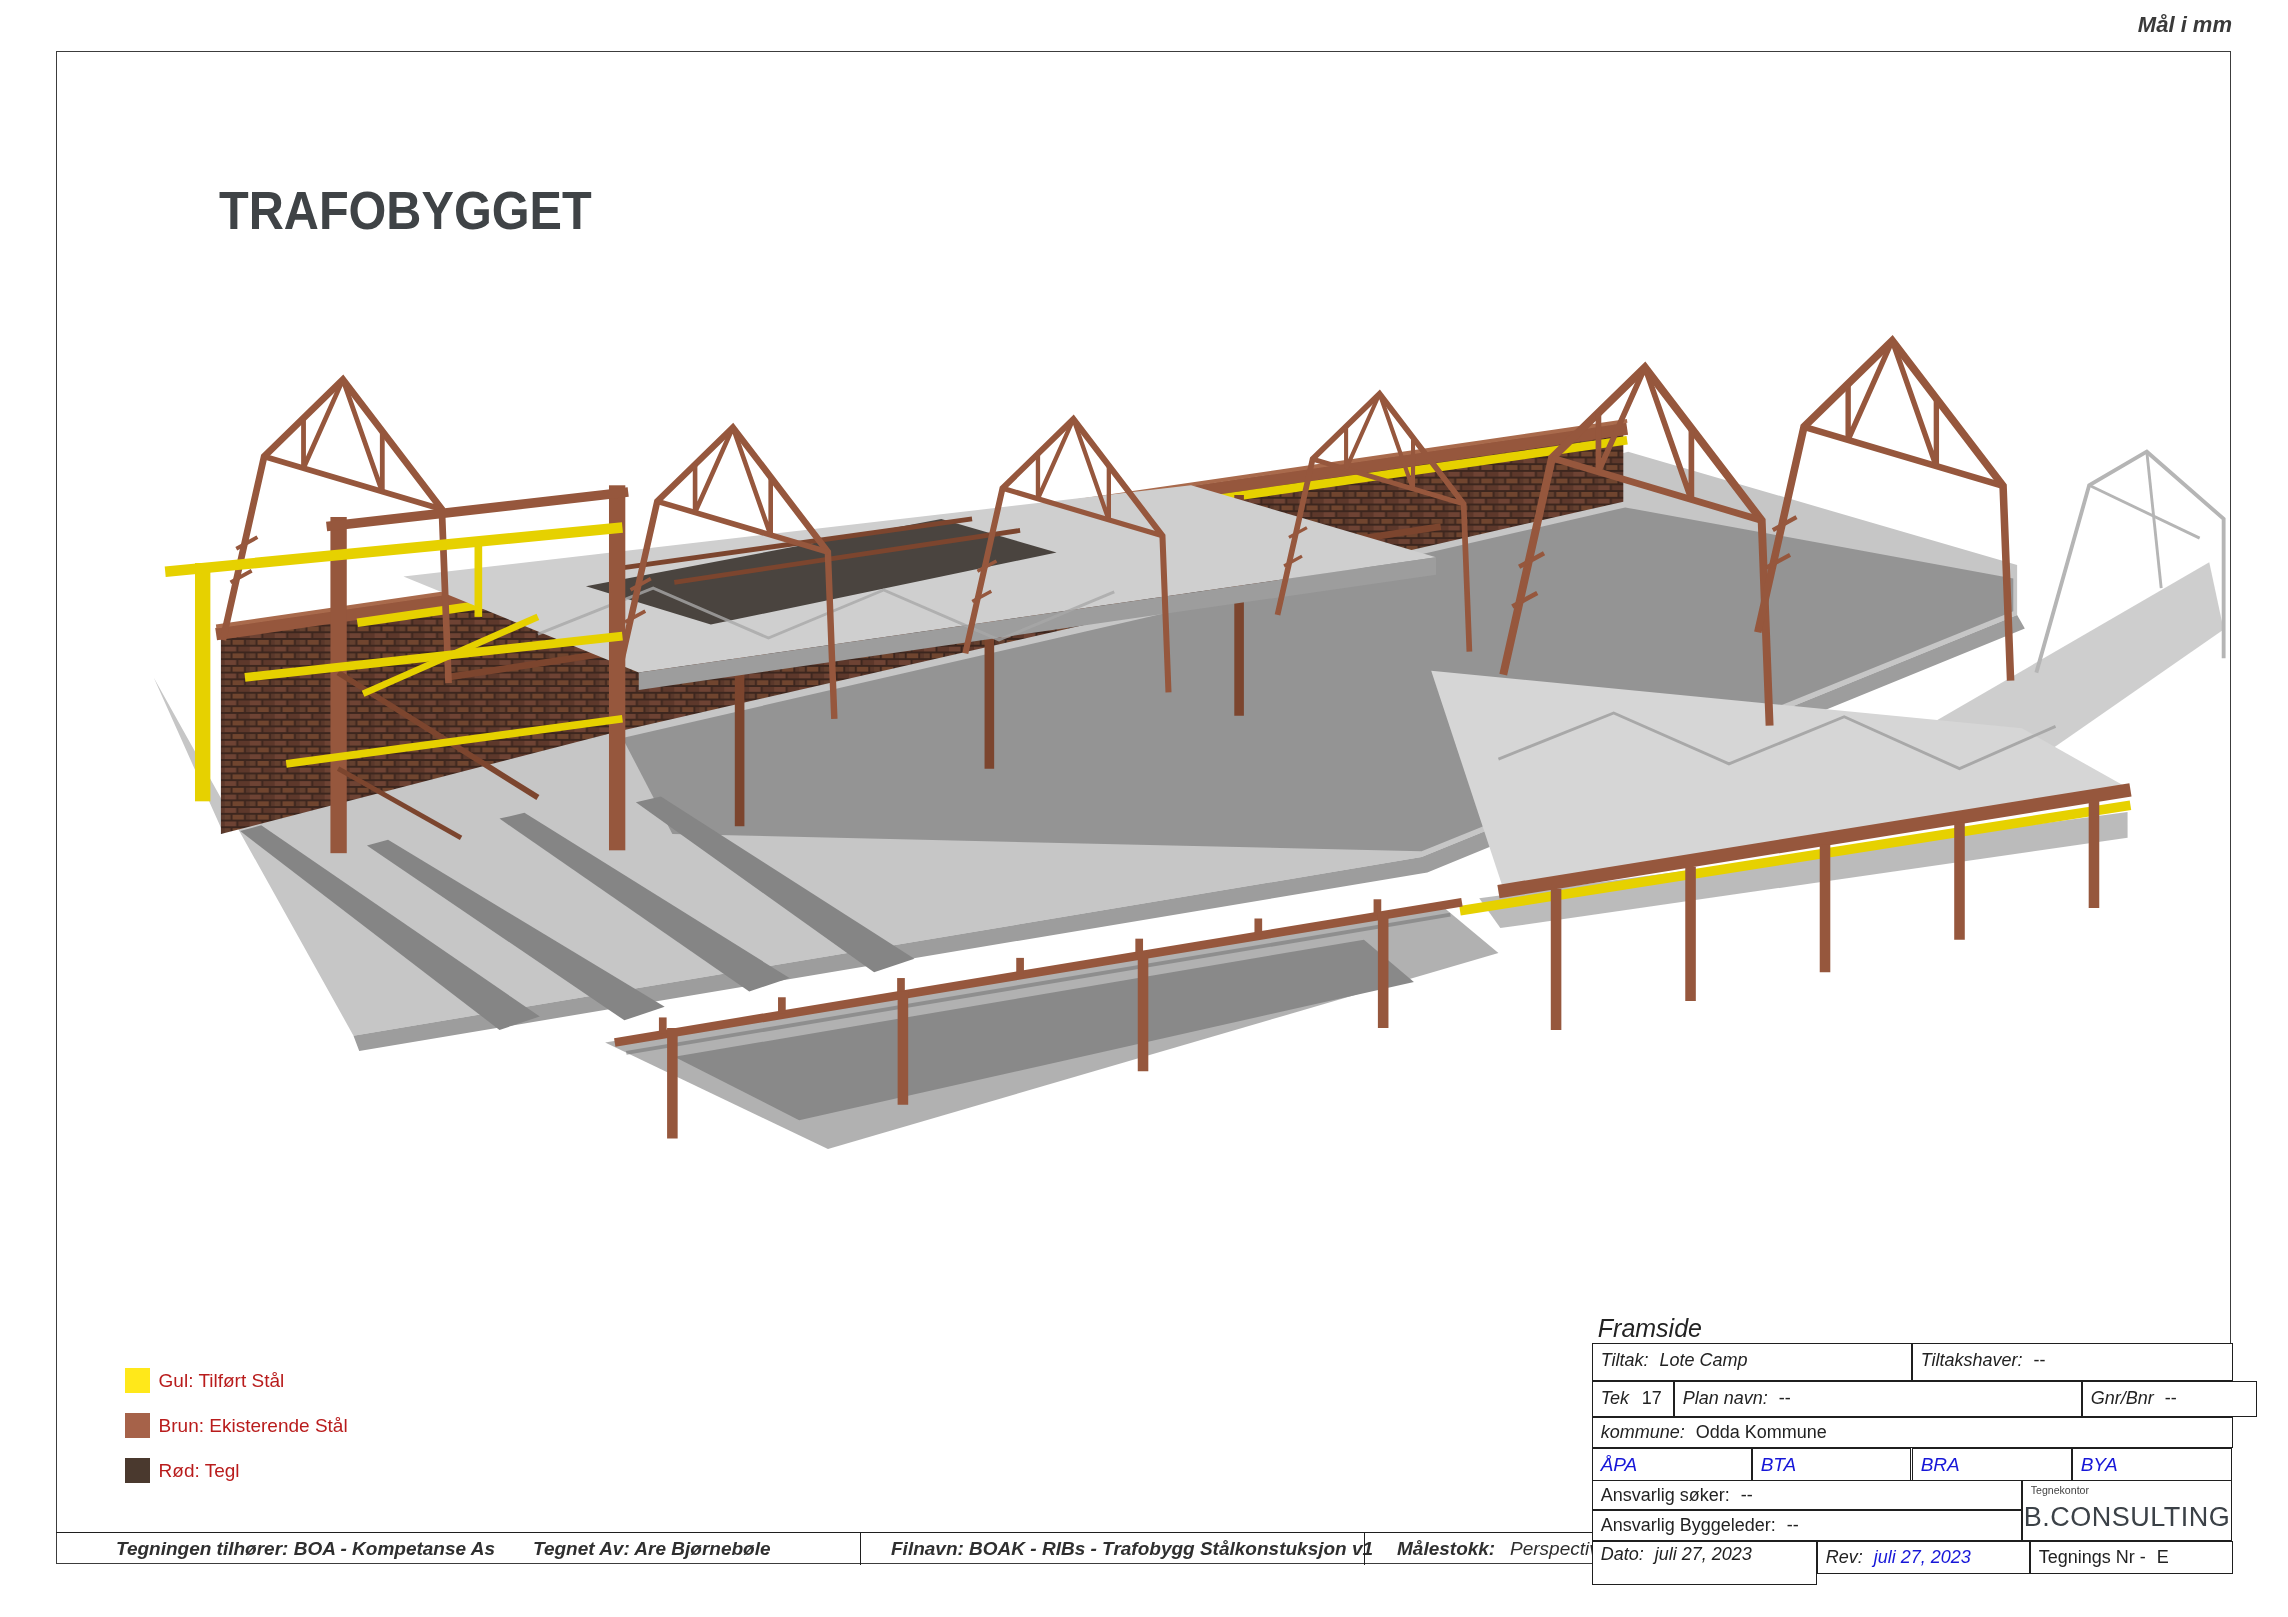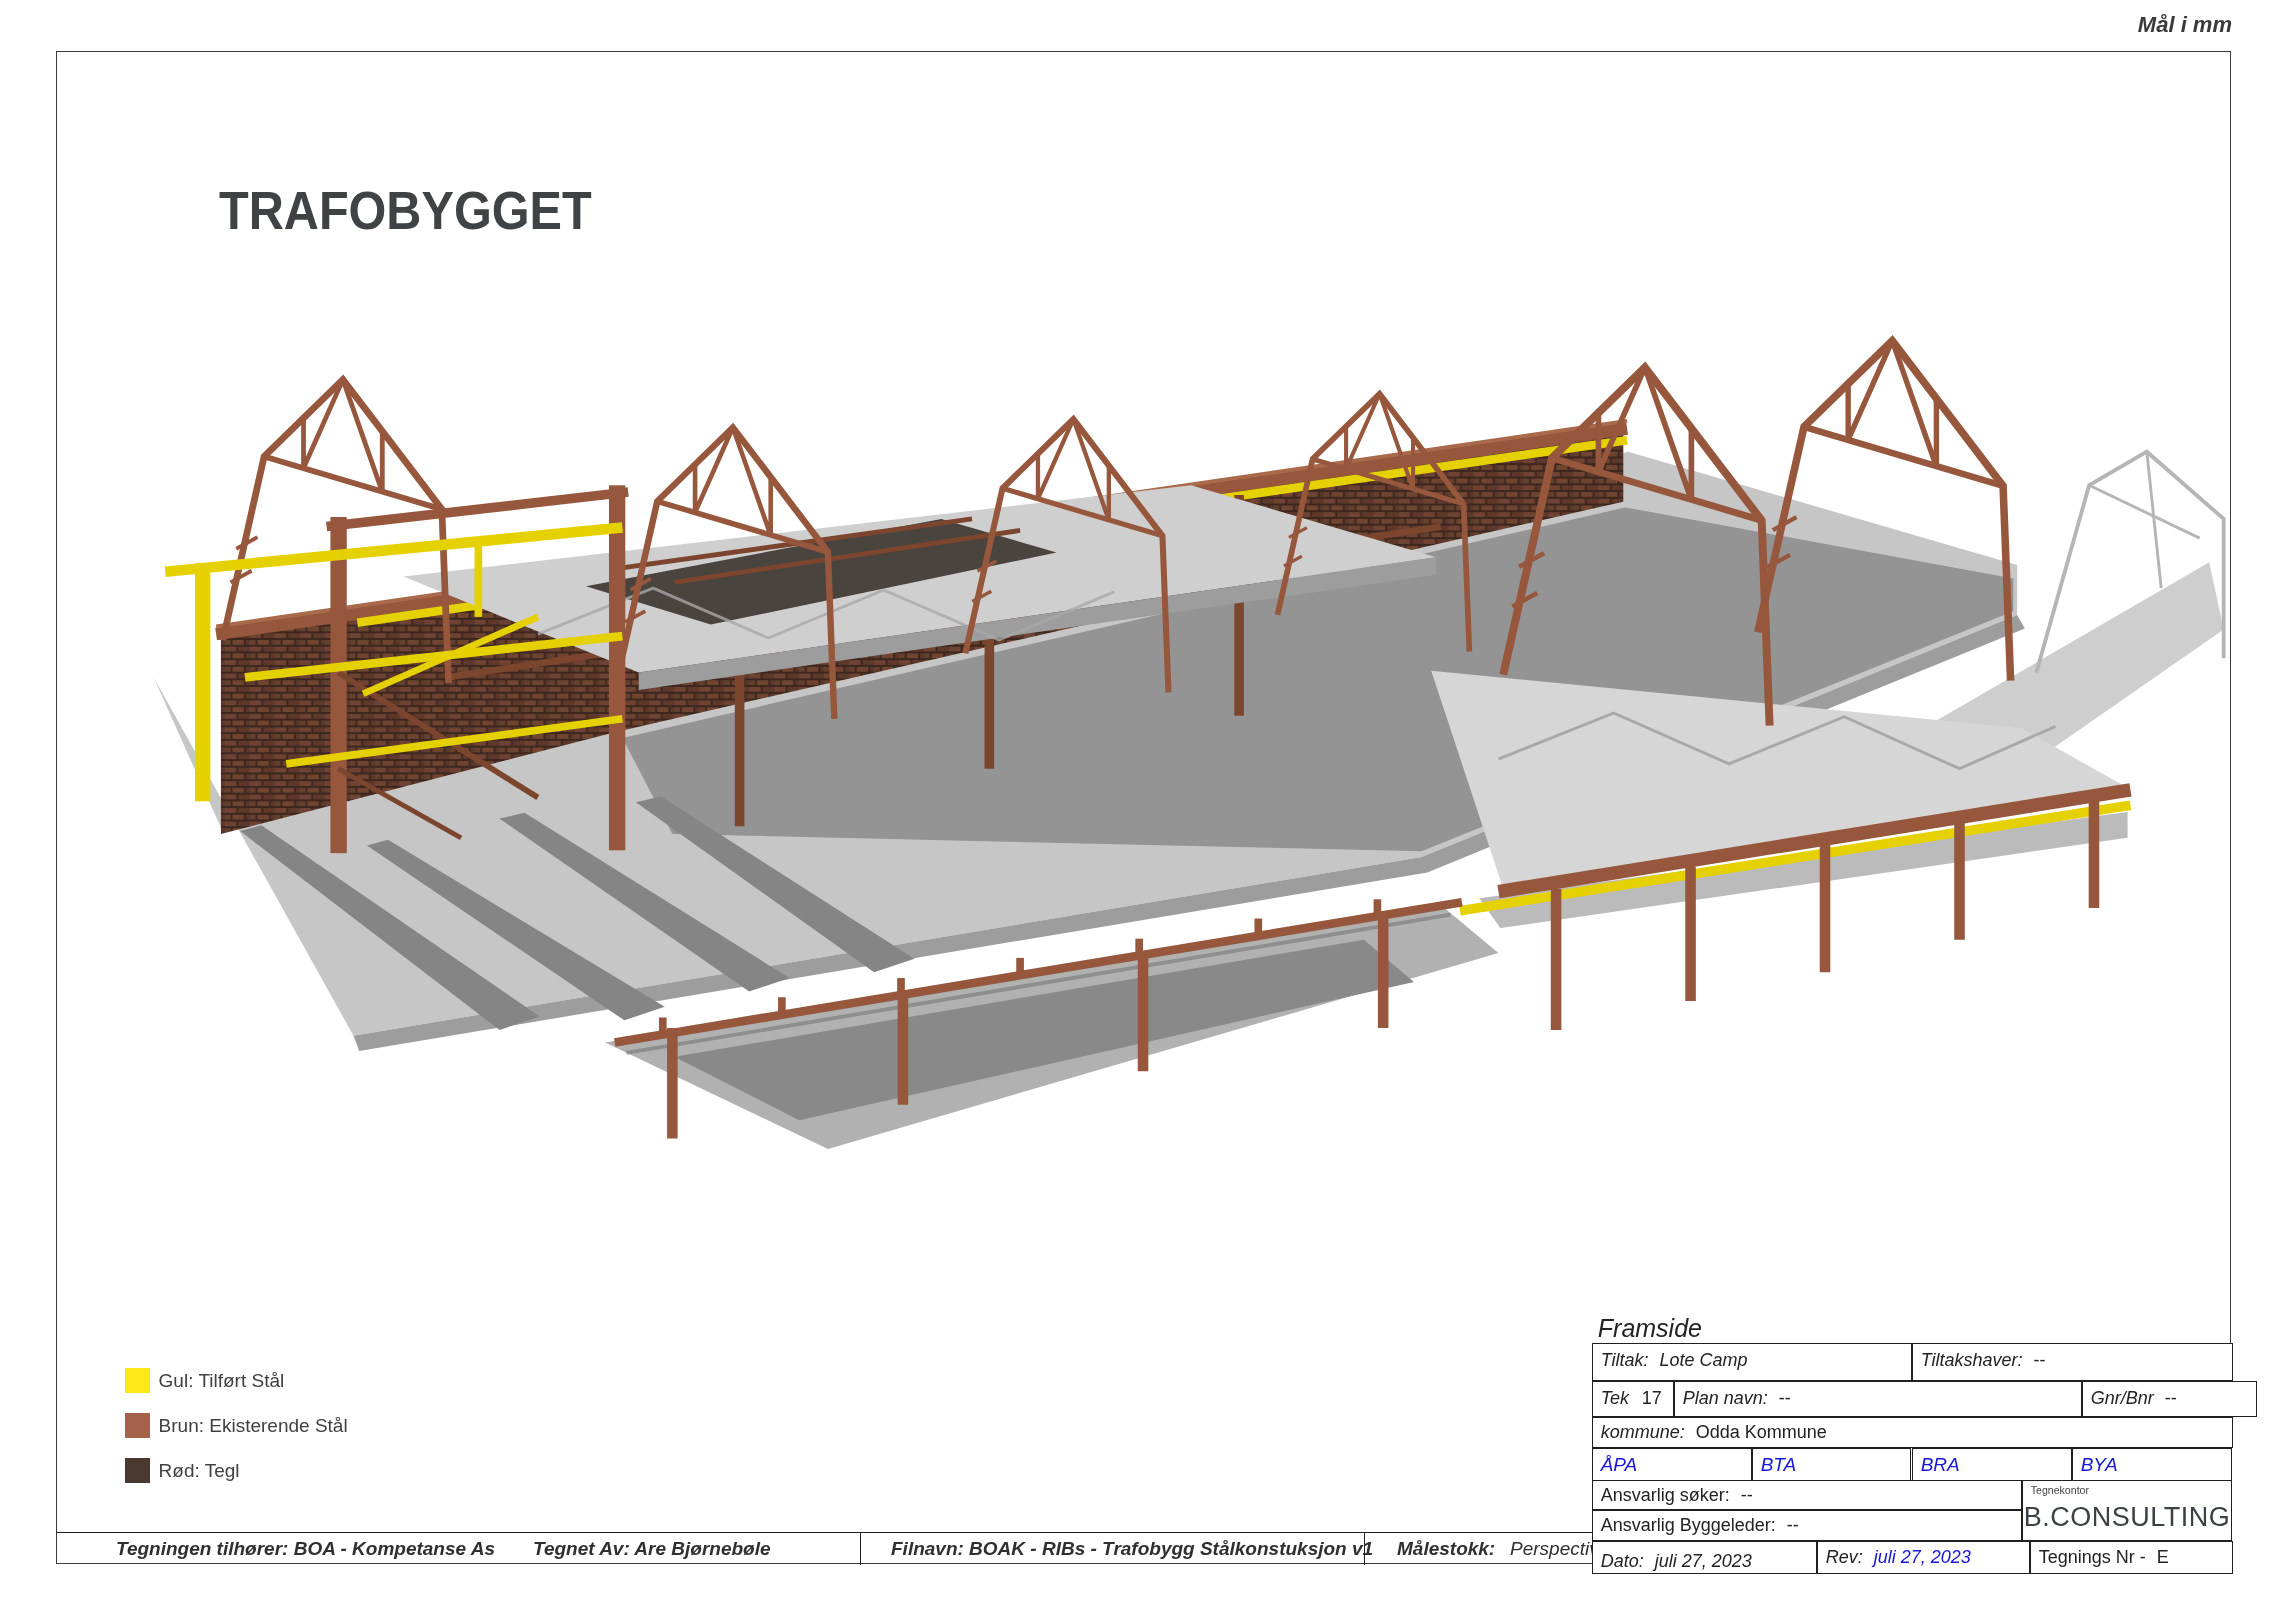--- a/index.html
+++ b/index.html
@@ -23,21 +23,21 @@
   #main-title{position:absolute;left:219px;top:179px;font-size:54px;font-weight:bold;
     color:#3f4346;letter-spacing:0px;transform:scaleX(.9);transform-origin:left top;
     white-space:nowrap;}
   
   #legend{position:absolute;left:125px;top:1368px;}
   .lg-row{display:flex;align-items:center;margin-bottom:20px;}
   .lg-sw{width:25px;height:25px;margin-right:8.6px;}
   .lg-sw.y{background:var(--legend_yellow,#ffe81a);}
   .lg-sw.b{background:var(--legend_brown,#a66249);}
   .lg-sw.d{background:var(--legend_dark,#4a392e);}
-  .lg-label{font-size:19px;color:#404040;}
+  .lg-label{font-size:19px;color:#b91c1c;}
   
   #footer-strip{position:absolute;left:56px;top:1532px;width:1536px;height:32px;
     border-top:1.9px solid #1f1f1f;font-size:19px;font-weight:bold;font-style:italic;
     color:#2f2f2f;}
   .ft{position:absolute;top:4.8px;white-space:nowrap;margin-left:16px;}
   .ft-div{position:absolute;top:0;width:0;height:32px;border-left:1.9px solid #1f1f1f;}
   
   #title-block{position:absolute;left:1592px;top:1314px;width:641px;height:252px;}
   #tb-view{position:absolute;left:5.8px;top:0;font-size:25px;font-style:italic;color:#222;}
   .tb-cell{position:absolute;border:1.9px solid #1f1f1f;box-sizing:border-box;
@@ -252,21 +252,21 @@
     <div class="tb-cell" style="left:0;top:196px;width:430px;height:31px;padding-top:3.8px">
       <span>Ansvarlig Byggeleder:</span>
       <span class="val">--</span>
     </div>
 
     <div class="tb-cell" style="left:430px;top:166px;width:210px;height:61px;padding:0">
       <span id="tb-kontor-label">Tegnekontor</span>
       <span id="tb-kontor-name">B.CONSULTING</span>
     </div>
 
-    <div class="tb-cell" style="left:0;top:227px;width:225px;height:33px;padding-top:9px">
+    <div class="tb-cell" style="left:0;top:227px;width:225px;height:44px;padding-top:2px">
       <span class="it">Dato:</span>
       <span class="it val">juli 27, 2023</span>
     </div>
     <div class="tb-cell" style="left:225px;top:227px;width:213px;height:33px;padding-top:4.8px">
       <span class="it">Rev:</span>
       <span class="it val blue">juli 27, 2023</span>
     </div>
     <div class="tb-cell" style="left:438px;top:227px;width:203px;height:33px;padding-top:4.8px">
       <span>Tegnings Nr -</span>
       <span class="val">E</span>

